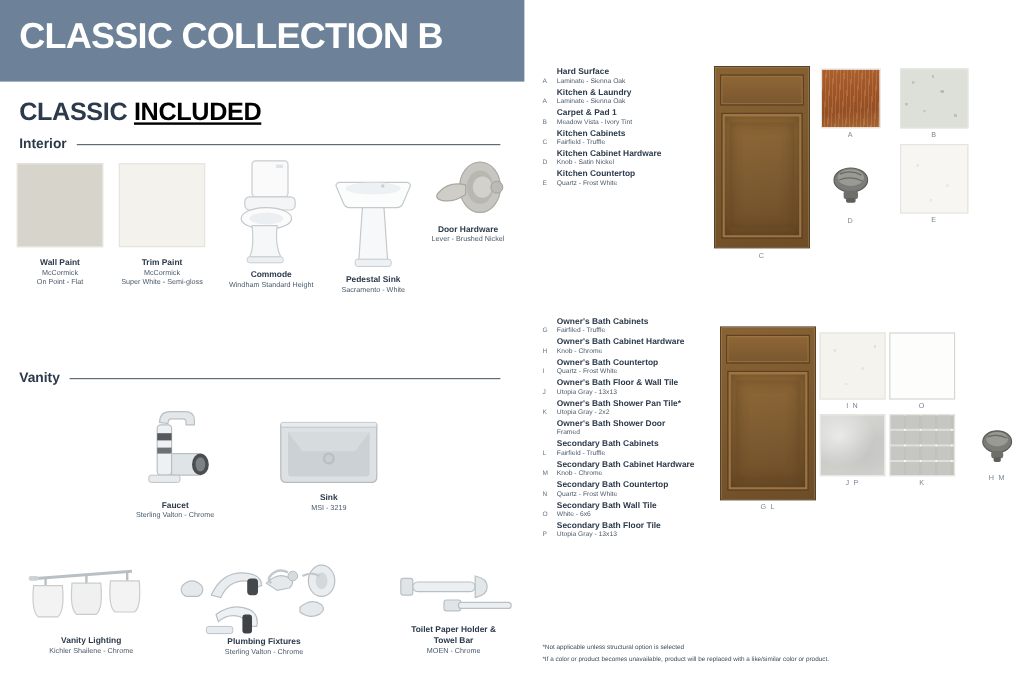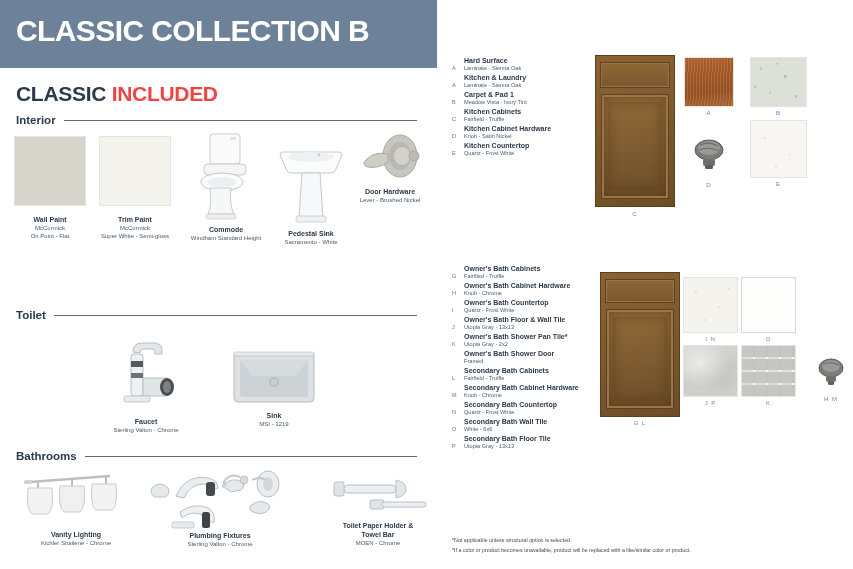--- a/index.html
+++ b/index.html
@@ -22,21 +22,21 @@
     position: absolute; left: 16px; top: 14px;
     color: #ffffff; font-size: 30px; font-weight: bold; letter-spacing: -0.6px;
     white-space: nowrap;
   }
 
   .big-heading {
     position: absolute; left: 16px;
     font-size: 21px; font-weight: bold; letter-spacing: -0.3px; white-space: nowrap;
   }
   .big-heading .dark { color: #2c3a4b; }
-  .big-heading .light { color: #ef4444; }
+  .big-heading .light { color: #000000; text-decoration: underline; }
 
   .sec-head {
     position: absolute; left: 16px; right: 20px;
     display: flex; align-items: center; gap: 8px;
   }
   .sec-head .lbl {
     color: #2c3a4b; font-size: 11.5px; font-weight: bold; white-space: nowrap;
   }
   .sec-head .rule { flex: 1; height: 1px; background: #5d6b7a; }
   .item { position: absolute; text-align: center; }
@@ -236,21 +236,21 @@
           <circle cx="70" cy="28" r="5" fill="#bcbab4" stroke="#a2a09a" stroke-width="0.8"></circle>
           <path d="M44 26 q-14 -3 -22 6 q-5 5 2 7 q10 2 20 -5z" fill="#cfcdc7" stroke="#a9a7a1" stroke-width="1"></path>
         </svg>
       </div>
       <div class="cap">Door Hardware</div>
       <div class="sub">Lever - Brushed Nickel</div>
     </div>
 
 
     <div class="sec-head" style="top:309px">
-      <span class="lbl">Toilet</span>
+      <span class="lbl">Vanity</span>
       <span class="rule"></span>
     </div>
 
     <div class="item" style="left:100px; top:332px; width:92px;">
       <div style="height:82px">
         <svg viewBox="0 0 92 82" width="92" height="82" style="display:block;margin:0 auto">
           <path d="M33 20 q0 -9 9 -9 h12 q8 0 8 7 v4 h-7 v-3 q0 -2 -3 -2 h-9 q-3 0 -3 4z" fill="#e3e7ea" stroke="#b9c0c5" stroke-width="1"></path>
           <rect x="31" y="22" width="12" height="42" rx="3" fill="#eef1f3" stroke="#b9c0c5" stroke-width="1"></rect>
           <rect x="31" y="29" width="12" height="6" fill="#55595c"></rect>
           <rect x="31" y="41" width="12" height="5" fill="#6d7174"></rect>
@@ -272,24 +272,20 @@
           <path d="M14 20 h68 l-12 16 h-44z" fill="#d6dbde"></path>
           <rect x="8" y="12" width="80" height="4" rx="1.5" fill="#e9ecee" stroke="#b5babd" stroke-width="0.6"></rect>
           <circle cx="48" cy="42" r="5" fill="#b9bfc2"></circle>
           <circle cx="48" cy="42" r="3" fill="#c9ced1"></circle>
         </svg>
       </div>
       <div class="cap">Sink</div>
       <div class="sub">MSI - 3219</div>
     </div>
 
-    <div class="sec-head" style="top:450px">
-      <span class="lbl">Bathrooms</span>
-      <span class="rule"></span>
-    </div>
 
     <div class="item" style="left:14px; top:470px; width:124px;">
       <div style="height:58px">
         <svg viewBox="0 0 124 58" width="124" height="58" style="display:block;margin:0 auto">
           <path d="M16 12 L96 6" stroke="#b9c0c5" stroke-width="2.5" fill="none"></path>
           <path d="M24 12 L24 20 M58 9 L58 18 M92 7 L92 16" stroke="#b9c0c5" stroke-width="2" fill="none"></path>
           <path d="M14 18 q-2 22 4 26 h16 q6 -4 4 -26z" fill="#f2f3f2" stroke="#c9cdcb" stroke-width="1"></path>
           <path d="M46 16 q-2 22 4 26 h16 q6 -4 4 -26z" fill="#eff0ef" stroke="#c9cdcb" stroke-width="1"></path>
           <path d="M78 14 q-2 22 4 26 h16 q6 -4 4 -26z" fill="#f2f3f2" stroke="#c9cdcb" stroke-width="1"></path>
           <rect x="10" y="10" width="8" height="4" rx="1.5" fill="#ccd2d5"></rect>

